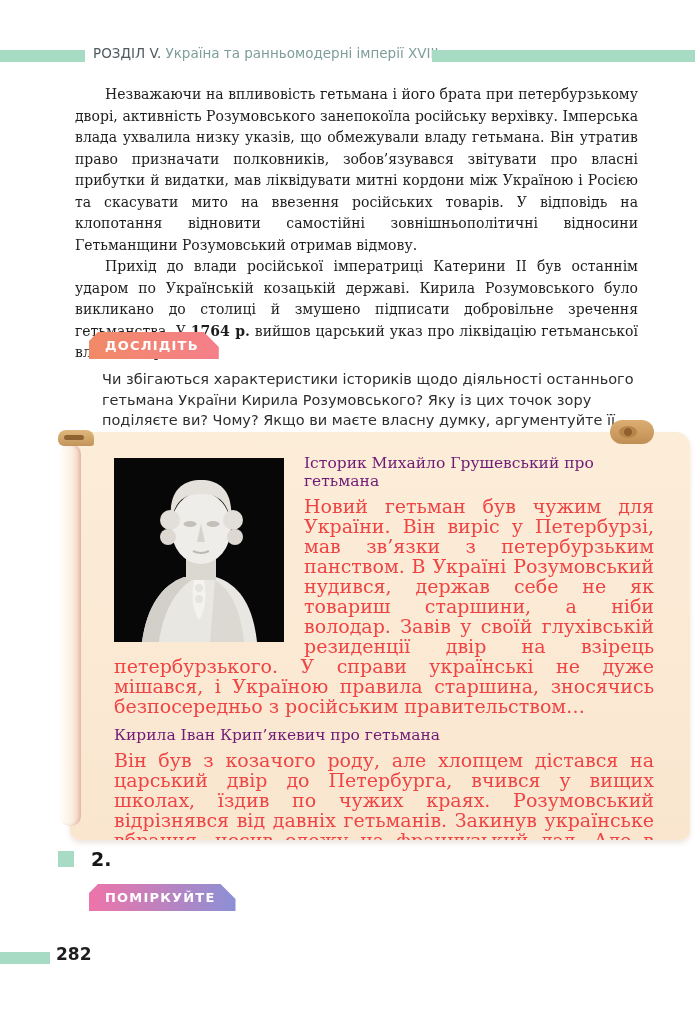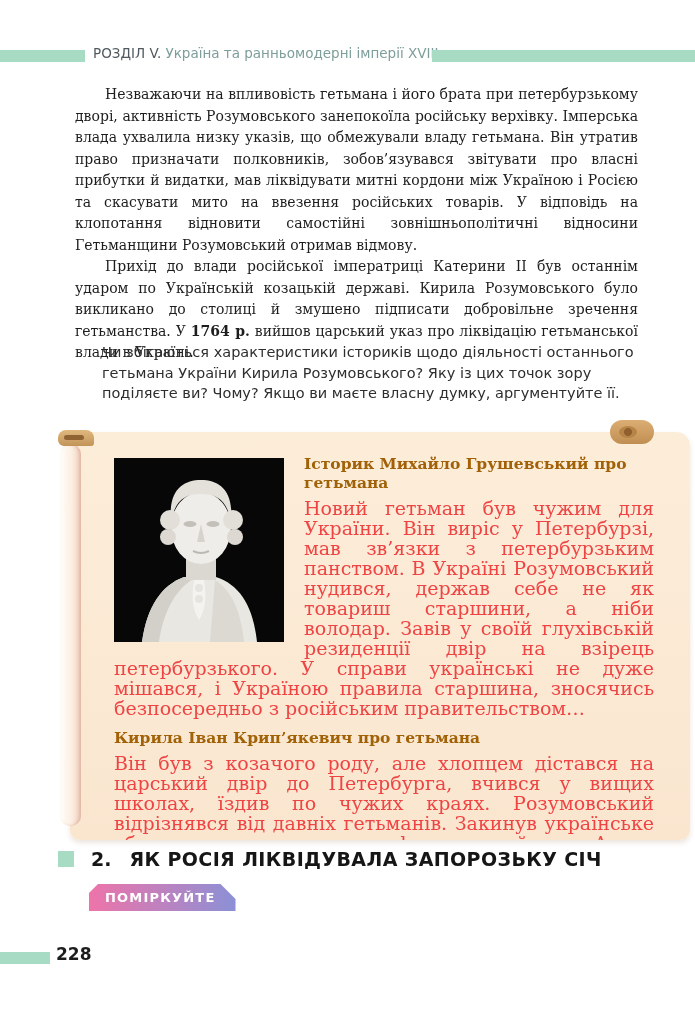--- a/index.html
+++ b/index.html
@@ -62,21 +62,21 @@
   .curl-tr { position:absolute; right:36px; top:-8px; width:44px; height:24px;
     background:linear-gradient(180deg,#dcae74,#c08e52); border-radius:12px; }
   .curl-tr::after { content:""; position:absolute; left:9px; top:6px; width:18px; height:12px;
     background:radial-gradient(circle at 50% 50%,#8f5f2e 0 35%,#b78448 36% 100%);
     border-radius:50%; }
   .scroll-inner { position:absolute; left:12px; top:4px; right:0; bottom:0;
     padding:22px 36px 16px 44px; overflow:hidden; }
   .statue { float:left; width:170px; height:184px; margin:4px 20px 6px 0;
     background:#060606; }
   .statue svg { display:block; width:100%; height:100%; }
-  .quote-title { font-size:15.5px; font-weight:bold; color:#a16207; margin-bottom:6px; }
+  .quote-title { font-size:15.5px; font-weight:normal; color:#701a75; margin-bottom:6px; }
   .quote-text { font-size:19px; line-height:20px; text-align:justify; color:#ef4444; }
   .quote2-title { clear:left; padding-top:10px; }
   
   .section-head { position:absolute; left:58px; top:848px; display:flex; align-items:center;
     font-family:"DejaVu Sans","Liberation Sans",sans-serif; font-weight:bold; color:#161616; }
   .section-square { width:16px; height:16px; background:#a8dbc4; margin-right:17px; }
   .section-num { font-size:19px; margin-right:18px; }
   .section-title { font-size:19px; letter-spacing:.4px; }
   
   .folio-bar { position:absolute; left:0; top:952px; width:50px; height:12px; background:#a8dbc4; }
@@ -96,20 +96,21 @@
   </div>
   <div class="runhead-bar right"></div>
 
   <div class="bodycopy">
     <p>Незважаючи на впливовість гетьмана і його брата при петербурзькому дворі, активність Розумовського занепокоїла російську верхівку. Імперська влада ухвалила низку указів, що обмежували владу гетьмана. Він утратив право призначати полковників, зобов’язувався звітувати про власні прибутки й видатки, мав ліквідувати митні кордони між Україною і Росією та скасувати мито на ввезення російських товарів. У відповідь на клопотання відновити самостійні зовнішньополітичні відносини Гетьманщини Розумовський отримав відмову.</p>
     <p><span>Прихід до влади російської імператриці Катерини II був останнім ударом по Українській козацькій державі. Кирила Розумовського було викликано до столиці й змушено підписати добровільне зречення гетьманства. У </span><b>1764 р.</b><span> вийшов царський указ про ліквідацію гетьманської влади в Україні.</span></p>
   </div>
 
   <div class="callout coral" id="callout-doslidit">
     <div class="bar"></div>
+    <div class="label">ДОСЛІДІТЬ</div>
     <p class="ctext">Чи збігаються характеристики істориків щодо діяльності останнього гетьмана України Кирила Розумовського? Яку із цих точок зору поділяєте ви? Чому? Якщо ви маєте власну думку, аргументуйте її.</p>
   </div>
 
   <div class="scroll">
     <div class="parchment"></div>
     <div class="roll-left"></div>
     <div class="curl-tl"></div>
     <div class="curl-tr"></div>
 
     <div class="scroll-inner">
@@ -140,24 +141,23 @@
       <p class="quote-text">Новий гетьман був чужим для України. Він виріс у Петербурзі, мав зв’язки з петербурзьким панством. В Україні Розумовський нудився, держав себе не як товариш старшини, а ніби володар. Завів у своїй глухівській резиденції двір на взірець петербурзького. У справи українські не дуже мішався, і Україною правила старшина, зносячись безпосередньо з російським правительством…</p>
 
       <div class="quote-title quote2-title">Кирила Іван Крип’якевич про гетьмана</div>
       <p class="quote-text">Він був з козачого роду, але хлопцем дістався на царський двір до Петербурга, вчився у вищих школах, їздив по чужих краях. Розумовський відрізнявся від давніх гетьманів. Закинув українське вбрання, носив одежу на французький лад. Але в його грудях билося українське серце. Гетьман займався справами України, завів нові порядки в судах і у війську, пильнував добробут краю, прикрашав Україну новими будовами. Думав зробити гетьманство спадщинним у своєму роді і тим укріпити самостійність Української держави.</p>
     </div>
   </div>
 
   <div class="section-head">
     <div class="section-square"></div>
     <div class="section-num">2.</div>
-    <div class="section-title">ЯК РОСІЯ ЛІКВІДУВАЛА ЗАПОРОЗЬКУ СІЧ</div>
   </div>
 
   <div class="callout pinkpurple" id="callout-pomirkuite">
     <div class="bar"></div>
     <div class="label">ПОМІРКУЙТЕ</div>
   </div>
 
   <div class="folio-bar"></div>
-  <div class="folio-num">228</div>
+  <div class="folio-num">282</div>
 
 </div>
 
 </body></html>

